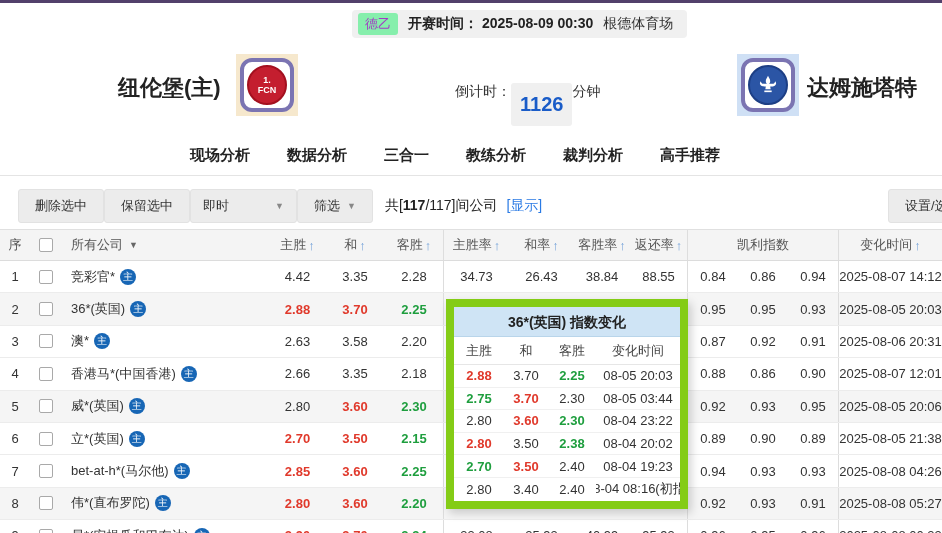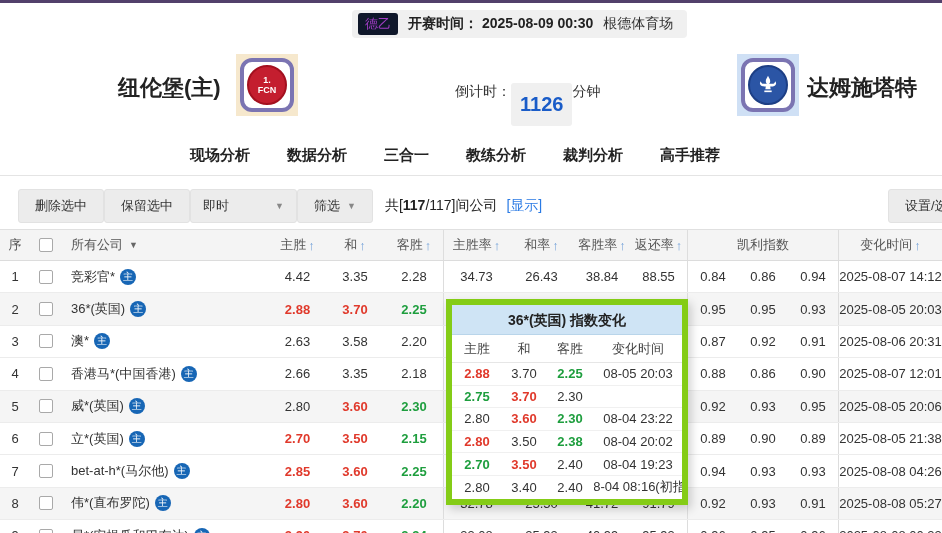--- a/index.html
+++ b/index.html
@@ -8,21 +8,21 @@
     position:relative; width:942px; height:533px; overflow:hidden;
     background:#fff; font-family:"Liberation Sans", sans-serif; color:#333;
     border-top:3px solid #52406b;
   }
   
   .topbar {
     position:absolute; left:352px; top:7px; height:28px;
     background:#f0f0f0; border-radius:4px; display:flex; align-items:center;
     padding:0 14px 0 6px; gap:10px; font-size:14px;
   }
-  .league-badge { background:#0f172a; color:#a23cc4; padding:2px 7px; border-radius:3px; font-size:13px; }
+  .league-badge { background:#86efac; color:#a23cc4; padding:2px 7px; border-radius:3px; font-size:13px; }
   .kick-label, .kick-time { font-weight:bold; color:#222; }
   .venue { color:#333; }
   
   .home-name { position:absolute; left:118px; top:70px; font-size:22px; font-weight:bold; color:#222; }
   .away-name { position:absolute; left:807px; top:70px; font-size:22px; font-weight:bold; color:#222; }
   .badge-box { position:absolute; top:51px; width:62px; height:62px; display:flex; align-items:center; justify-content:center; }
   .badge-home { left:236px; background:#f6e8cd; }
   .badge-away { left:737px; background:#cfe0f5; }
   .badge-inner { width:54px; height:54px; background:#fff; border:4px solid #7b74b2; border-radius:12px; display:flex; align-items:center; justify-content:center; }
   .crest { width:40px; height:40px; border-radius:50%; display:flex; flex-direction:column; align-items:center; justify-content:center; }
@@ -60,21 +60,21 @@
   .trow { height:32.4px; border-bottom:1px solid #ececec; background:#fff; }
   .trow.alt { background:#f5f5f5; }
   .cb { width:14px; height:14px; border:1px solid #a9a9a9; border-radius:2px; background:#fff; display:inline-block; }
   .zhu { width:16px; height:16px; min-width:16px; border-radius:50%; background:#1766b5; color:#fff; font-size:10px; line-height:16px; text-align:center; display:inline-block; }
   .hdr-caret { font-size:9px; color:#666; margin-left:4px; }
   .r { color:#e0392b; font-weight:bold; }
   .g { color:#1e9e3e; font-weight:bold; }
   .k { color:#333; }
   
   .popup { position:absolute; left:446px; top:296px; width:242px; background:#fff;
-           border:6px solid #84cc16; box-shadow:3px 4px 9px rgba(0,0,0,.18); z-index:20; }
+           border:8px solid #84cc16; box-shadow:3px 4px 9px rgba(0,0,0,.18); z-index:20; }
   .popup-title { height:30px; line-height:30px; background:#cfe4f5; text-align:center;
                  font-size:14px; font-weight:bold; color:#222; border-bottom:1px solid #b9d5ea; }
   .pgrid { display:grid; grid-template-columns:50px 44px 48px 1fr; align-items:center; }
   .phead { height:28px; border-bottom:1px solid #e6e6e6; }
   .phead .cell { color:#444; }
   .prow { height:22.6px; border-bottom:1px solid #f0f0f0; }
   .prow:last-child { border-bottom:none; }
   .p-time { font-size:13px; color:#333; }
 </style>
 </head>
@@ -407,20 +407,21 @@
     <div class="cell r">2.88</div>
     <div class="cell k">3.70</div>
     <div class="cell g">2.25</div>
     <div class="cell p-time">08-05 20:03</div>
   </div>
 
   <div class="pgrid prow">
     <div class="cell g">2.75</div>
     <div class="cell r">3.70</div>
     <div class="cell k">2.30</div>
+    <div class="cell p-time">08-05 03:44</div>
   </div>
 
   <div class="pgrid prow">
     <div class="cell k">2.80</div>
     <div class="cell r">3.60</div>
     <div class="cell g">2.30</div>
     <div class="cell p-time">08-04 23:22</div>
   </div>
 
   <div class="pgrid prow">

